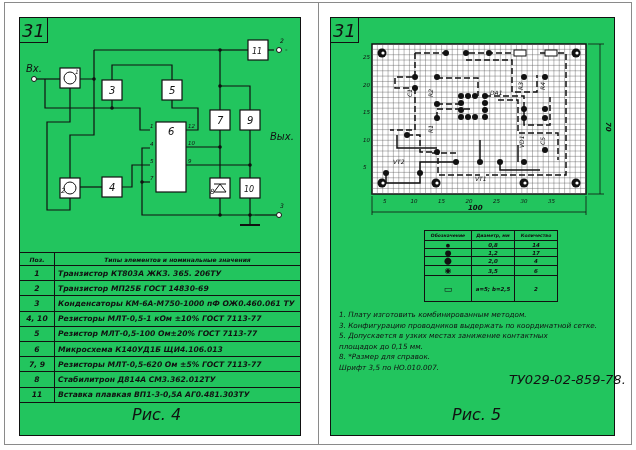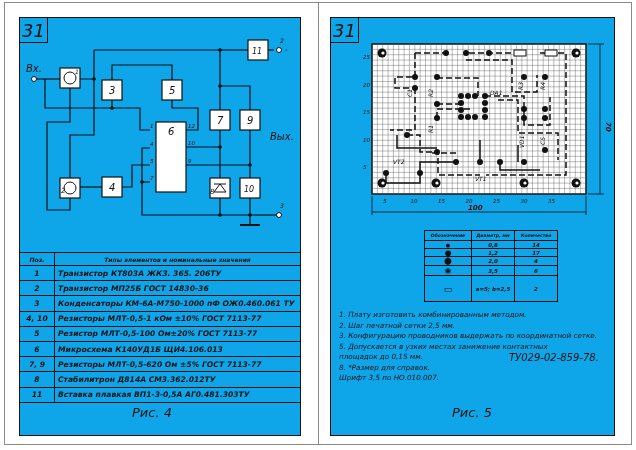--- a/index.html
+++ b/index.html
@@ -1,32 +1,32 @@
 <!DOCTYPE html>
 <html><head>
 <meta charset="utf-8">
 <style>
   html, body { margin:0; padding:0; background:#fff; }
   body { width:636px; height:450px; position:relative; overflow:hidden;
          font-family:"DejaVu Sans", sans-serif; font-style:italic; color:#111; }
   .sheet-outer { position:absolute; left:4px; top:2px; width:628px; height:443px;
          border:1px solid #8a8a8a; box-sizing:border-box; }
   .sheet-divider { position:absolute; left:318px; top:2px; width:1px; height:443px; background:#8a8a8a; }
-  .frame { position:absolute; border:1.5px solid #111; box-sizing:border-box; background:#0ea5e9; }
+  .frame { position:absolute; border:1.5px solid #111; box-sizing:border-box; background:#22c55e; }
   #frame-left { left:19px; top:17px; width:282px; height:419px; }
   #frame-right { left:330px; top:17px; width:285px; height:419px; }
   .badge { position:absolute; left:0; top:0; width:28px; height:25px; border-right:1.5px solid #111;
            border-bottom:1.5px solid #111; font-size:18px; font-weight:normal; line-height:25px;
            text-align:center; box-sizing:border-box; }
   svg text { font-family:"DejaVu Sans", sans-serif; font-style:italic; }
   .spec { position:absolute; left:19px; top:252px; width:282px; border-collapse:collapse; font-size:7.6px; font-weight:bold; }
   .spec td, .spec th { border:1px solid #111; height:14.2px; padding:0 3px; white-space:nowrap; }
   .spec th { font-size:6px; height:12px; }
   .spec td.pos { width:28px; text-align:center; }
-  .caption { position:absolute; font-size:13px; }
+  .caption { position:absolute; font-size:16px; }
   .legend { position:absolute; left:424px; top:230px; border-collapse:collapse; font-size:5.5px; font-weight:bold; }
   .legend td, .legend th { border:1px solid #111; text-align:center; padding:0 2px; height:7px; }
   .legend th { font-size:4.5px; height:9px; }
   .notes { position:absolute; left:339px; top:310px; font-size:7.2px; line-height:10.5px; }
   .notes div { white-space:nowrap; }
 </style>
 </head>
 <body>
 
 <div class="sheet-outer"></div>
@@ -140,21 +140,21 @@
       <th>Типы элементов и номинальные значения</th>
     </tr>
   </thead>
   <tbody id="spec-body">
       <tr>
         <td class="pos">1</td>
         <td>Транзистор  КТ803А  ЖКЗ. 365. 206ТУ</td>
       </tr>
       <tr>
         <td class="pos">2</td>
-        <td>Транзистор  МП25Б  ГОСТ 14830-36</td>
+        <td>Транзистор  МП25Б  ГОСТ 14830-69</td>
       </tr>
       <tr>
         <td class="pos">3</td>
         <td>Конденсаторы КМ-6А-М750-1000 пФ  ОЖ0.460.061 ТУ</td>
       </tr>
       <tr>
         <td class="pos">4, 10</td>
         <td>Резисторы МЛТ-0,5-1 кОм ±10% ГОСТ 7113-77</td>
       </tr>
       <tr>
@@ -416,22 +416,21 @@
       <tr style="height: 26px;">
         <td style="font-size:9px;width:42px">▭</td>
         <td style="width:38px">a=5; b=2,5</td>
         <td style="width:38px">2</td>
       </tr>
     </tbody>
 </table>
 
 <div class="notes" id="notes">
     <div>1. Плату изготовить комбинированным методом.</div>
-    <div>2. Шаг печатной сетки 2,5 мм.</div>
     <div>3. Конфигурацию проводников выдержать по координатной сетке.</div>
     <div>5. Допускается в узких местах занижение контактных</div>
     <div>    площадок до 0,15 мм.</div>
     <div>8. *Размер для справок.</div>
     <div>   Шрифт 3,5 по НО.010.007.</div>
   </div>
-<div class="caption" style="left:509px;top:352px;font-size:10px">ТУ029-02-859-78.</div>
+<div class="caption" style="left:509px;top:372px;font-size:13px">ТУ029-02-859-78.</div>
 
 <div class="caption" style="left:452px;top:405px">Рис. 5</div>
 
 </body></html>

